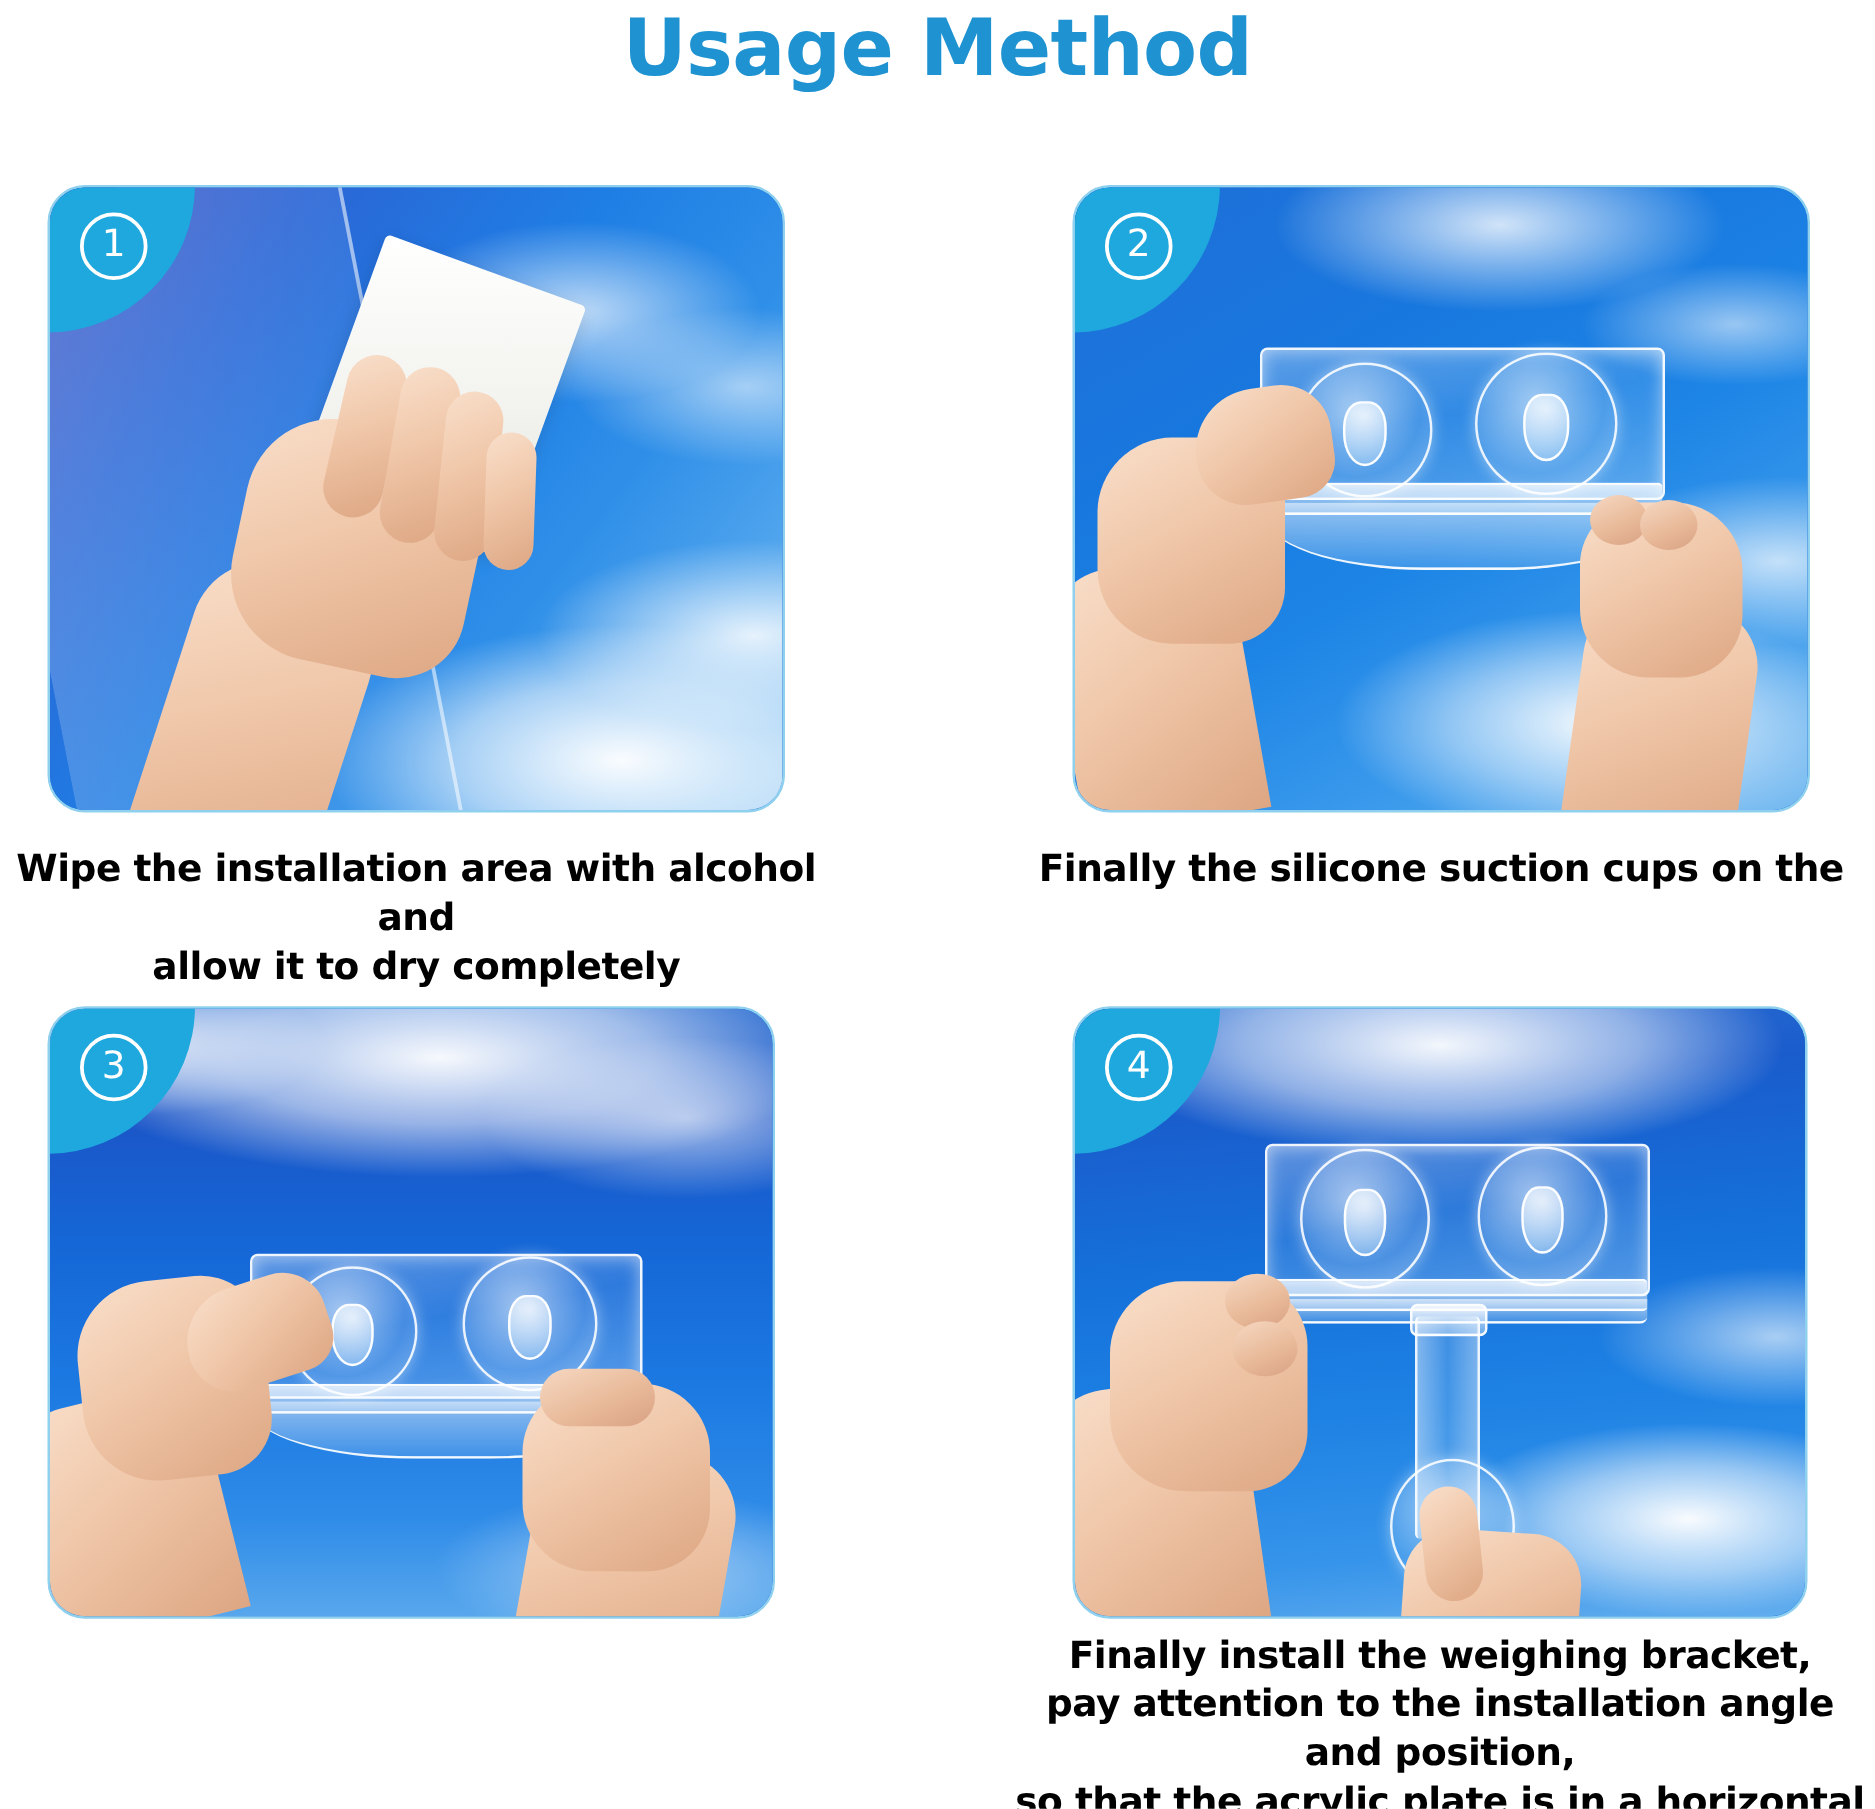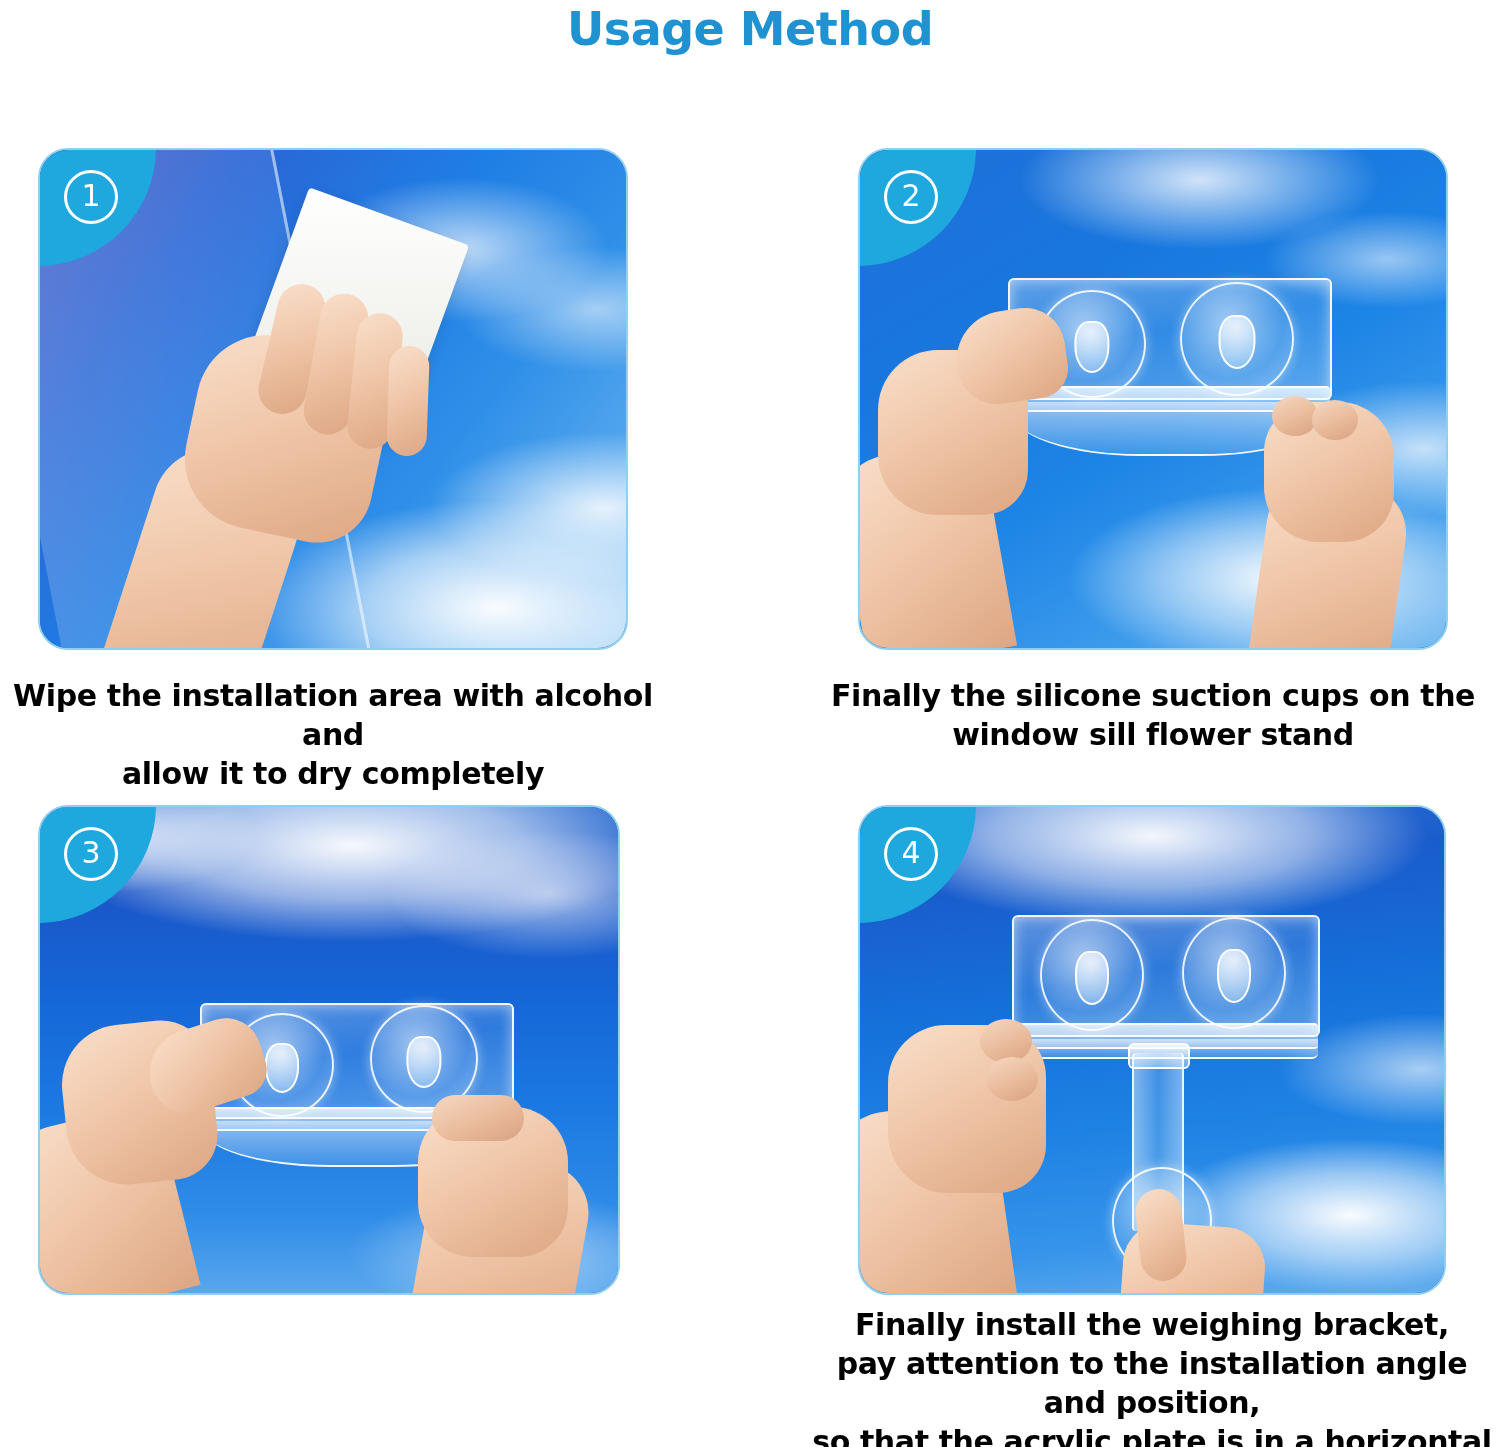--- a/index.html
+++ b/index.html
@@ -7,21 +7,21 @@
     width:1500px;height:1447px;
     background:#ffffff;
     font-family:"Liberation Sans", sans-serif;
     overflow:hidden;
     position:relative;
   }
   .page-title{
     position:absolute;
     top:2px;left:0;width:1500px;
     text-align:center;
-    font-size:46px;
+    font-size:63px;
     font-weight:bold;
     letter-spacing:-0.5px;
     color:#1f93d1;
     font-family:"DejaVu Sans", sans-serif;
   }
 
   .grid{position:absolute;top:0;left:0;width:1500px;height:1447px;}
 
   .cell{position:absolute;}
 
@@ -223,21 +223,20 @@
         </div>
       </div>
 
       <div class="badge">
         <div class="num">2</div>
       </div>
     </div>
 
     <div class="caption" style="left:-30px;top:528px;width:650px;">
       <span>Finally the silicone suction cups on the</span>
-      <span>window sill flower stand</span>
     </div>
   </div>
 
   <div class="cell" style="left:38px;top:805px;width:582px;height:642px;">
     <div class="panel" style="left:0;top:0;width:582px;height:490px;">
       <div class="sky v3"></div>
 
       <div class="art">
         <div class="glass" style="left:160px;top:196px;width:310px;height:112px;"></div>
         <div class="cup" style="left:190px;top:206px;width:100px;height:100px;"></div>

